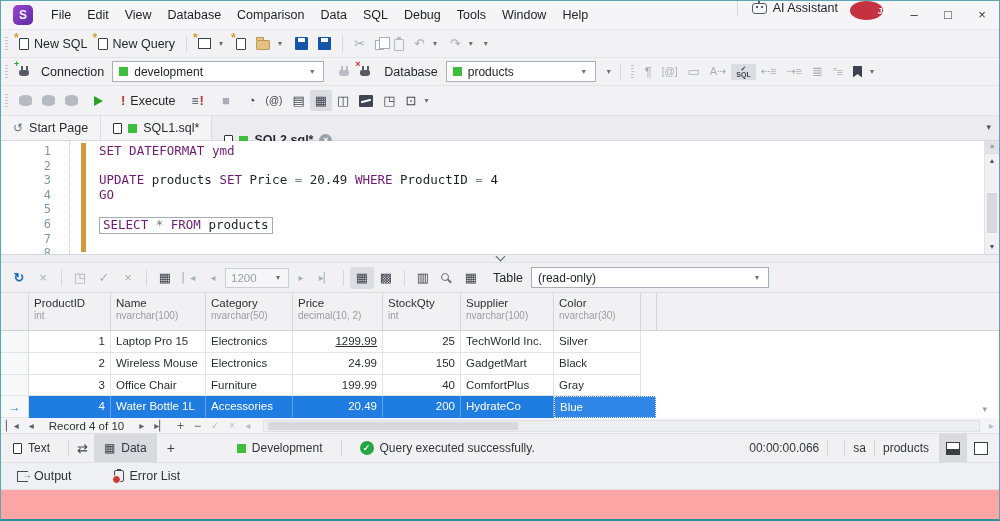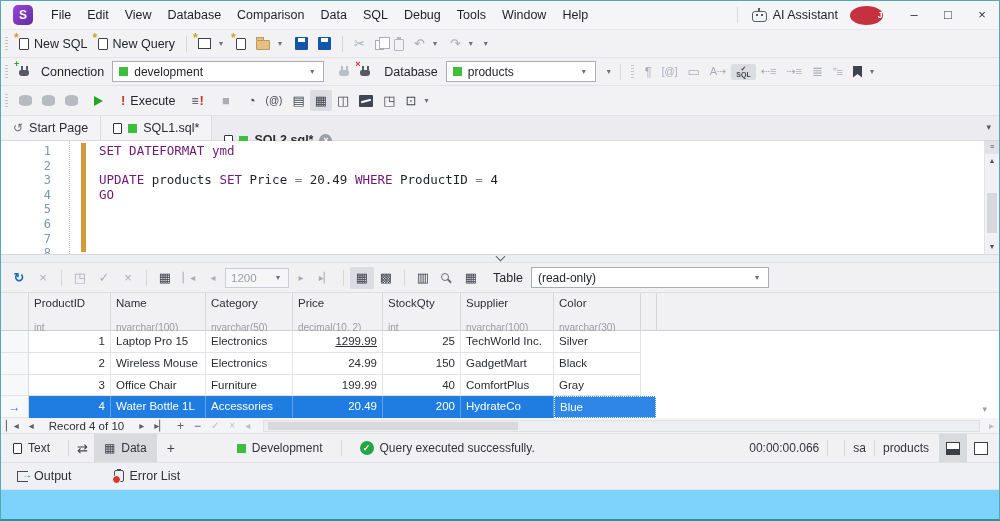--- a/index.html
+++ b/index.html
@@ -6,21 +6,21 @@
   body { font-family:"Liberation Sans", sans-serif; background:#e8e8ec; }
   .window{ width:1000px; height:521px; background:#fff; border:1px solid #58a7b3; border-bottom:2px solid #2a929b;
            display:flex; flex-direction:column; overflow:hidden; position:relative; color:#24262b; }
 
   
   .titlebar{ height:29px; background:#f5f5f8; border-bottom:1px solid #e6e6eb; display:flex; align-items:center; flex:none; }
   .logo{ width:20px; height:20px; margin-left:12px; border-radius:5px; background:linear-gradient(135deg,#9a44d8,#5f2da0);
          color:#fff; font-weight:bold; font-size:12px; display:flex; align-items:center; justify-content:center; }
   .menus{ display:flex; margin-left:10px; }
   .menu-item{ padding:0 8px; font-size:12.5px; color:#1d1f24; line-height:28px; cursor:default; }
-  .tb-right{ margin-left:auto; display:flex; align-items:center; }
+  .tb-right{ margin-left:auto; display:flex; }
   .vsep{ width:1px; height:16px; background:#d7d7dd; margin:0 6px; }
   .ico-robot{ width:15px; height:11px; border:1.4px solid #575c63; border-radius:3px; position:relative; margin:2px 6px 0 8px; }
   .ico-robot::before{ content:""; position:absolute; top:2px; left:3px; width:2px; height:2px; background:#575c63; box-shadow:5px 0 0 #575c63; }
   .ico-robot::after{ content:""; position:absolute; top:-4px; left:50%; margin-left:-1px; width:2px; height:3px; background:#575c63; }
   .ai-label{ font-size:12.5px; color:#24262b; margin-right:12px; }
   .badge{ width:19px; height:19px; border-radius:50%; background:#c5313e; color:#fff; font-size:8.5px; font-weight:bold;
           display:flex; align-items:center; justify-content:center; margin-right:14px;padding-left:33px; }
   .wbtn{ width:34px; text-align:center; font-size:13px; color:#33353a; line-height:28px; }
 
   
@@ -98,21 +98,21 @@
   .gbtn{ width:24px; height:22px; display:flex; align-items:center; justify-content:center; border-radius:2px; font-size:13px; }
   .combo-sm{ display:inline-flex; align-items:center; width:64px; height:20px; background:#f6f6f8; border:1px solid #c9cdd4;
              font-size:11.5px; color:#9aa0a8; padding:0 5px; }
   .combo-sm .dd{ margin-left:auto; }
 
   
   .grid-header{ height:38px; display:flex; flex:none; background:#f1f1f4; border-bottom:1px solid #cfcfd6; }
   .ind-h{ width:28px; border-right:1px solid #d5d5db; background:#f1f1f4; flex:none; }
   .hcell{ border-right:1px solid #d5d5db; padding:4px 5px 0 5px; flex:none; }
   .hcell.hfill{ width:16px; border-right:1px solid #d5d5db; }
-  .hname{ font-size:11.5px; color:#2d2f34; } .htype{ font-size:10px; color:#9a9aa2; margin-top:13px; }
+  .hname{ font-size:11.5px; color:#2d2f34; } .htype{ font-size:10px; color:#9a9aa2; margin-top:1px; }
   .grid-body{ height:87px; background:#fff; flex:none; position:relative; }
   .grid-row{ display:flex; height:21.75px; width:640px; }
   .ind-cell{ width:28px; flex:none; background:#f7f8fa; border-right:1px solid #d9d9de; border-bottom:1px solid #e2e2e7;
              color:#2e7bd6; font-size:12px; display:flex; align-items:center; justify-content:center; }
   .cell{ flex:none; font-size:11.5px; color:#2b2d31; line-height:20.5px; padding:0 5px; border-right:1px solid #e2e2e7;
          border-bottom:1px solid #e2e2e7; white-space:nowrap; overflow:hidden; }
   .cell.right{ text-align:right; }
   .grid-row.selected .cell{ background:#1f7ce0; color:#fff; border-right:1px solid rgba(255,255,255,.3); border-bottom:1px solid #1f7ce0; }
   .grid-row.selected .cell.focus{ background:#2f86e6; border:1px dotted #e8f1fc; }
   .gridbody-dd{ position:absolute; right:12px; bottom:4px; font-size:9px; color:#9aa0a8; }
@@ -131,21 +131,21 @@
   .mini-grid{ font-size:12px; color:#3f444c; }
   .check-circle{ width:14px; height:14px; border-radius:50%; background:#27a544; color:#fff; font-size:9px; font-weight:bold;
                  display:flex; align-items:center; justify-content:center; }
   .st-sep{ width:1px; height:16px; background:#d5d5db; margin:0 8px; }
   .ico-halfsq{ width:14px; height:13px; border:1.6px solid #3a3e45; background:linear-gradient(#fff 0 52%,#3a3e45 52% 100%); }
   .ico-emptysq{ width:14px; height:13px; border:1.6px solid #3a3e45; background:#fff; }
   .st-btn{ width:28px; height:28px; display:flex; align-items:center; justify-content:center; }
   .st-btn.active{ background:#d9dade; }
 
   
-  .bottompanel{ height:56px; flex:none; background:#7dd3fc; display:flex; flex-direction:column; }
+  .bottompanel{ height:56px; flex:none; background:#fca5a5; display:flex; flex-direction:column; }
   .bp-tabs{ height:27px; background:#eff0f3; border-bottom:1px solid #e2e2e7; display:flex; align-items:center; }
   .bp-tab{ display:flex; align-items:center; gap:6px; font-size:12.5px; color:#2f3135; padding:0 10px; margin-left:6px; }
   .ico-output{ width:11px; height:11px; border:1.5px solid #474c54; border-right:none; position:relative; }
   .ico-output::after{ content:"→"; position:absolute; right:-4px; top:-3px; color:#2b6fce; font-size:10px; font-weight:bold; }
   .ico-errlist{ width:10px; height:12px; border:1.5px solid #474c54; border-radius:2px; position:relative; }
   .ico-errlist::before{ content:""; position:absolute; top:-2px; left:2px; width:4px; height:2px; background:#474c54; }
   .ico-errlist::after{ content:""; position:absolute; bottom:-3px; left:-3px; width:7px; height:7px; border-radius:50%; background:#ce3a32; border:1px solid #fff; }
 </style>
 </head>
 <body>
@@ -388,20 +388,21 @@
         <div class="ln">8</div>
       </div>
     <div class="dotline"></div>
     <div class="changebar"></div>
     <div class="code">
         <div class="code-line"><span class="tok-kw">SET</span><span class="tok-pl"> </span><span class="tok-kw">DATEFORMAT</span><span class="tok-pl"> </span><span class="tok-kw">ymd</span></div>
         <div class="code-line"></div>
         <div class="code-line"><span class="tok-kw">UPDATE</span><span class="tok-pl"> products </span><span class="tok-kw">SET</span><span class="tok-pl"> Price </span><span class="tok-op">=</span><span class="tok-pl"> 20.49 </span><span class="tok-kw">WHERE</span><span class="tok-pl"> ProductID </span><span class="tok-op">=</span><span class="tok-pl"> 4</span></div>
         <div class="code-line"><span class="tok-kw">GO</span></div>
         <div class="code-line"></div>
+        <div class="code-line"><span class="stmt-box"><span class="tok-kw">SELECT</span><span class="tok-pl"> </span><span class="tok-op">*</span><span class="tok-pl"> </span><span class="tok-kw">FROM</span><span class="tok-pl"> products</span></span></div>
         <div class="code-line"></div>
         <div class="code-line"></div>
       </div>
     <div class="vscroll">
       <div class="vh">≡</div>
       <div class="varr">▴</div>
       <div class="vthumb"></div>
       <div class="varr down">▾</div>
     </div>
   </div>

